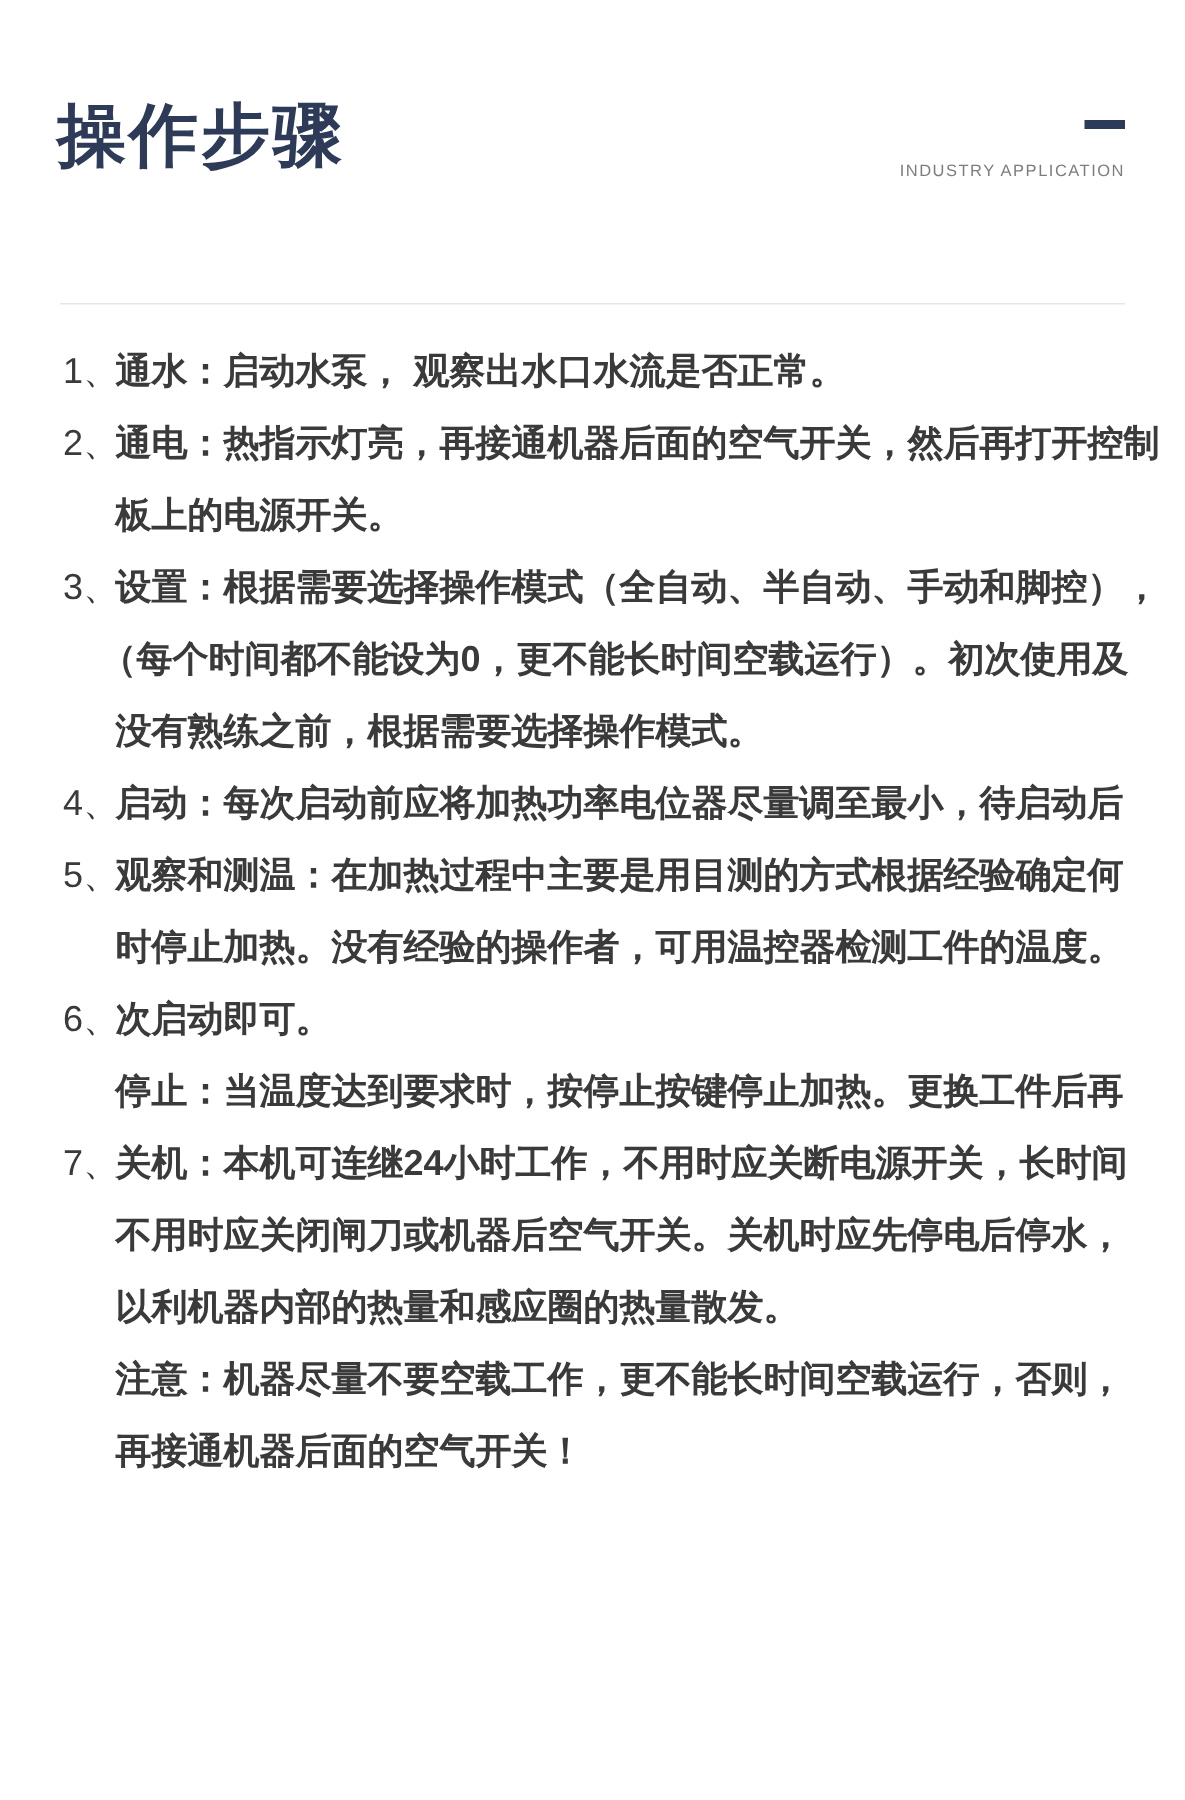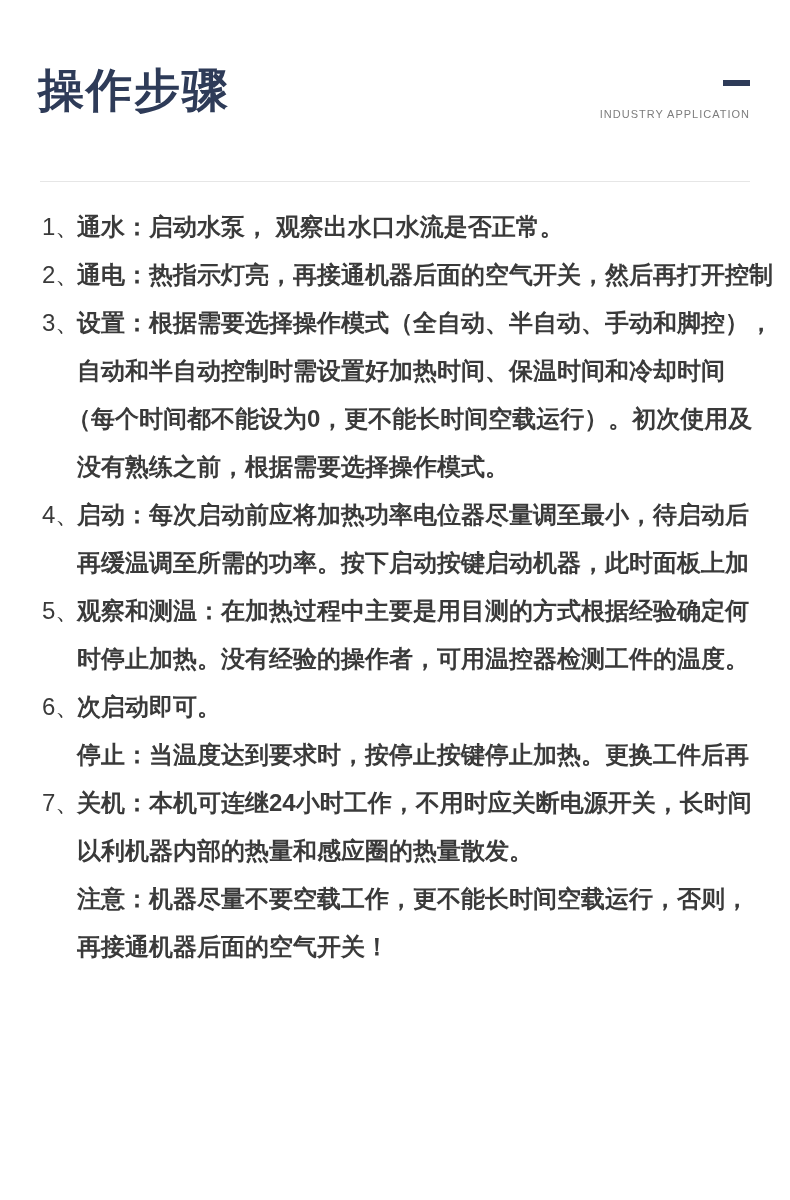--- a/index.html
+++ b/index.html
@@ -16,21 +16,21 @@
     width: 790px;
     height: 1200px;
     margin: 0 auto;
     background: var(--page-bg);
     font-family: "Liberation Sans", "DejaVu Sans", sans-serif;
     overflow: hidden;
     position: relative;
   }
   .header {
     position: relative;
-    height: 182px;
+    height: 203px;
   }
   .page-title {
     position: absolute;
     left: 38px;
     top: 64px;
     font-size: 46px;
     font-weight: 700;
     letter-spacing: 2px;
     line-height: 1.15;
     color: var(--title-color);
@@ -104,38 +104,37 @@
     <span class="step-num">1、</span>
     <div class="step-body">
         <div class="step-line">通水：启动水泵， 观察出水口水流是否正常。</div>
       </div>
   </div>
 
   <div class="step">
     <span class="step-num">2、</span>
     <div class="step-body">
         <div class="step-line">通电：热指示灯亮，再接通机器后面的空气开关，然后再打开控制</div>
+        <div class="step-line">板上的电源开关。</div>
       </div>
   </div>
 
   <div class="step">
     <span class="step-num">3、</span>
     <div class="step-body">
         <div class="step-line">设置：根据需要选择操作模式（全自动、半自动、手动和脚控），</div>
-        <div class="step-line">自动和半自动控制时需设置好加热时间、保温时间和冷却时间</div>
         <div class="step-line outdent">（每个时间都不能设为0，更不能长时间空载运行）。初次使用及</div>
         <div class="step-line">没有熟练之前，根据需要选择操作模式。</div>
       </div>
   </div>
 
   <div class="step">
     <span class="step-num">4、</span>
     <div class="step-body">
         <div class="step-line">启动：每次启动前应将加热功率电位器尽量调至最小，待启动后</div>
-        <div class="step-line">再缓温调至所需的功率。按下启动按键启动机器，此时面板上加</div>
       </div>
   </div>
 
   <div class="step">
     <span class="step-num">5、</span>
     <div class="step-body">
         <div class="step-line">观察和测温：在加热过程中主要是用目测的方式根据经验确定何</div>
         <div class="step-line">时停止加热。没有经验的操作者，可用温控器检测工件的温度。</div>
       </div>
   </div>
@@ -145,18 +144,19 @@
     <div class="step-body">
         <div class="step-line">次启动即可。</div>
         <div class="step-line">停止：当温度达到要求时，按停止按键停止加热。更换工件后再</div>
       </div>
   </div>
 
   <div class="step">
     <span class="step-num">7、</span>
     <div class="step-body">
         <div class="step-line">关机：本机可连继24小时工作，不用时应关断电源开关，长时间</div>
+        <div class="step-line">不用时应关闭闸刀或机器后空气开关。关机时应先停电后停水，</div>
         <div class="step-line">以利机器内部的热量和感应圈的热量散发。</div>
         <div class="step-line">注意：机器尽量不要空载工作，更不能长时间空载运行，否则，</div>
         <div class="step-line">再接通机器后面的空气开关！</div>
       </div>
   </div>
 </main>
 
 </body></html>

